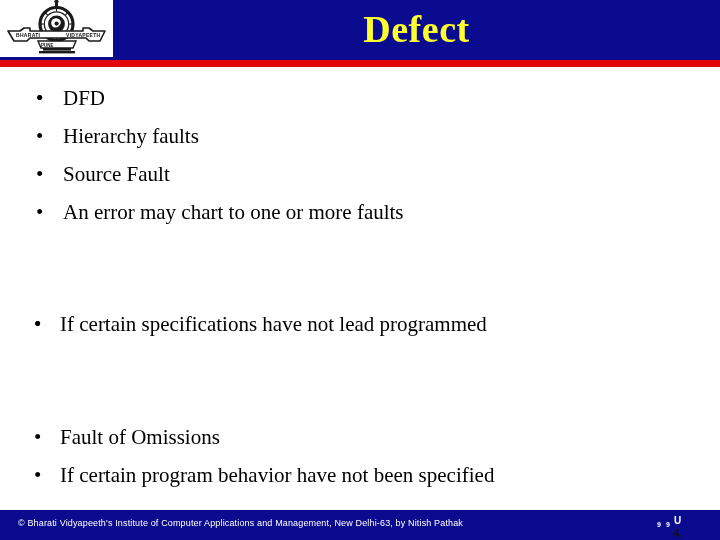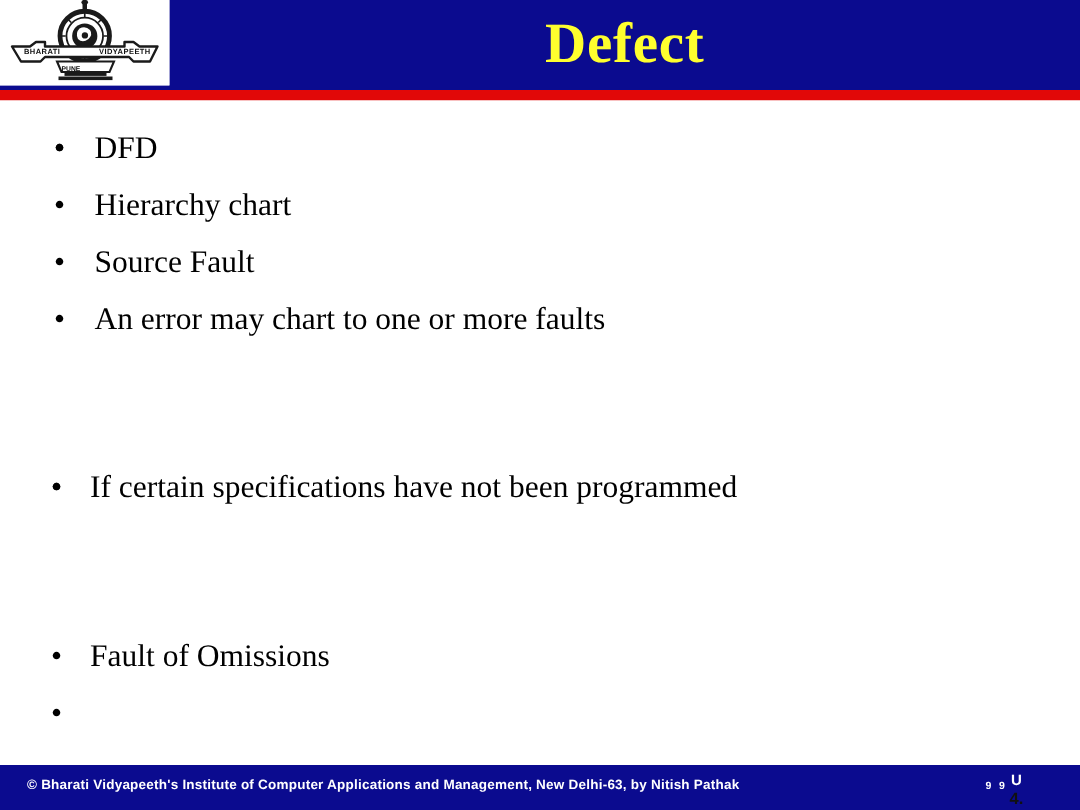--- a/index.html
+++ b/index.html
@@ -141,21 +141,21 @@
     width: 720px;
     height: 30px;
     background: #0b0b8f;
   }
   .footer-text {
     position: absolute;
     left: 18px;
     top: 518px;
     font-family: "Liberation Sans", sans-serif;
     font-size: 9px;
-    font-weight: bold;
+    font-weight: normal;
     color: #ffffff;
     letter-spacing: 0.15px;
     white-space: nowrap;
   }
   .page-marks {
     position: absolute;
     left: 655px;
     top: 514px;
     width: 60px;
     height: 26px;
@@ -224,49 +224,50 @@
     <div class="bullet-group group-a">
       <div class="bullet-row">
         <span class="bullet-mark">•</span>
       </div>
       <div class="bullet-row">
         <span class="bullet-mark">•</span>
         <span>DFD</span>
       </div>
       <div class="bullet-row">
         <span class="bullet-mark">•</span>
-        <span>Hierarchy chart</span>
+        <span>Hierarchy faults</span>
       </div>
       <div class="bullet-row">
         <span class="bullet-mark">•</span>
         <span>Source Fault</span>
       </div>
       <div class="bullet-row">
         <span class="bullet-mark">•</span>
         <span>An error may chart to one or more faults</span>
       </div>
     </div>
 
     <div class="bullet-group group-b">
       <div class="bullet-row">
         <span class="bullet-mark">•</span>
       </div>
       <div class="bullet-row">
         <span class="bullet-mark">•</span>
-        <span>If certain specifications have not been programmed</span>
+        <span>If certain specifications have not lead programmed</span>
       </div>
     </div>
 
     <div class="bullet-group group-c">
       <div class="bullet-row">
         <span class="bullet-mark">•</span>
         <span>Fault of Omissions</span>
       </div>
       <div class="bullet-row">
         <span class="bullet-mark">•</span>
+        <span>If certain program behavior have not been specified</span>
       </div>
     </div>
 
   </div>
 
   <div class="footer-band"></div>
   <div class="footer-text">© Bharati Vidyapeeth's Institute of Computer Applications and Management, New Delhi-63, by  Nitish Pathak</div>
 
   <div class="page-marks">
     <span class="pm-a">9</span>

